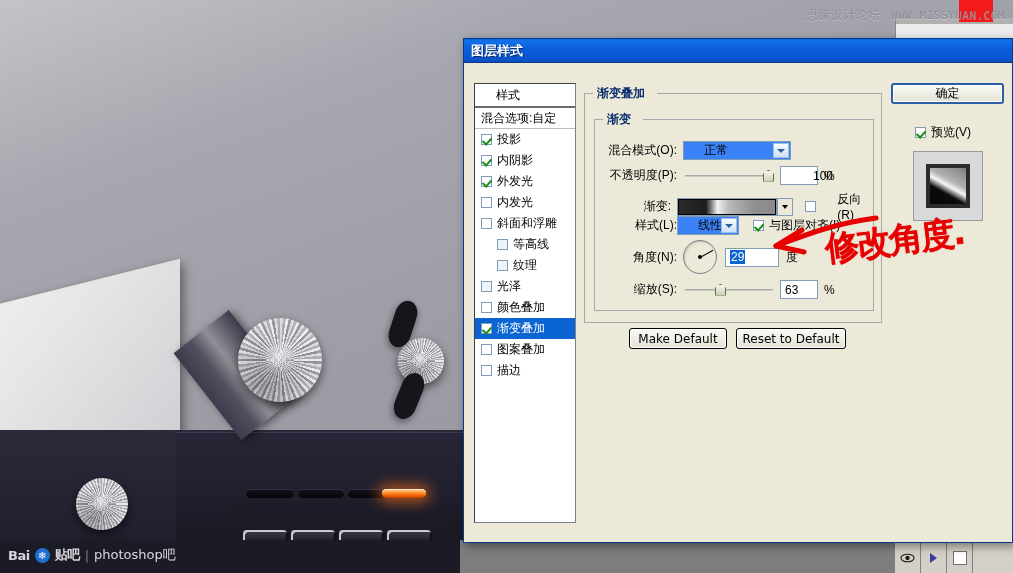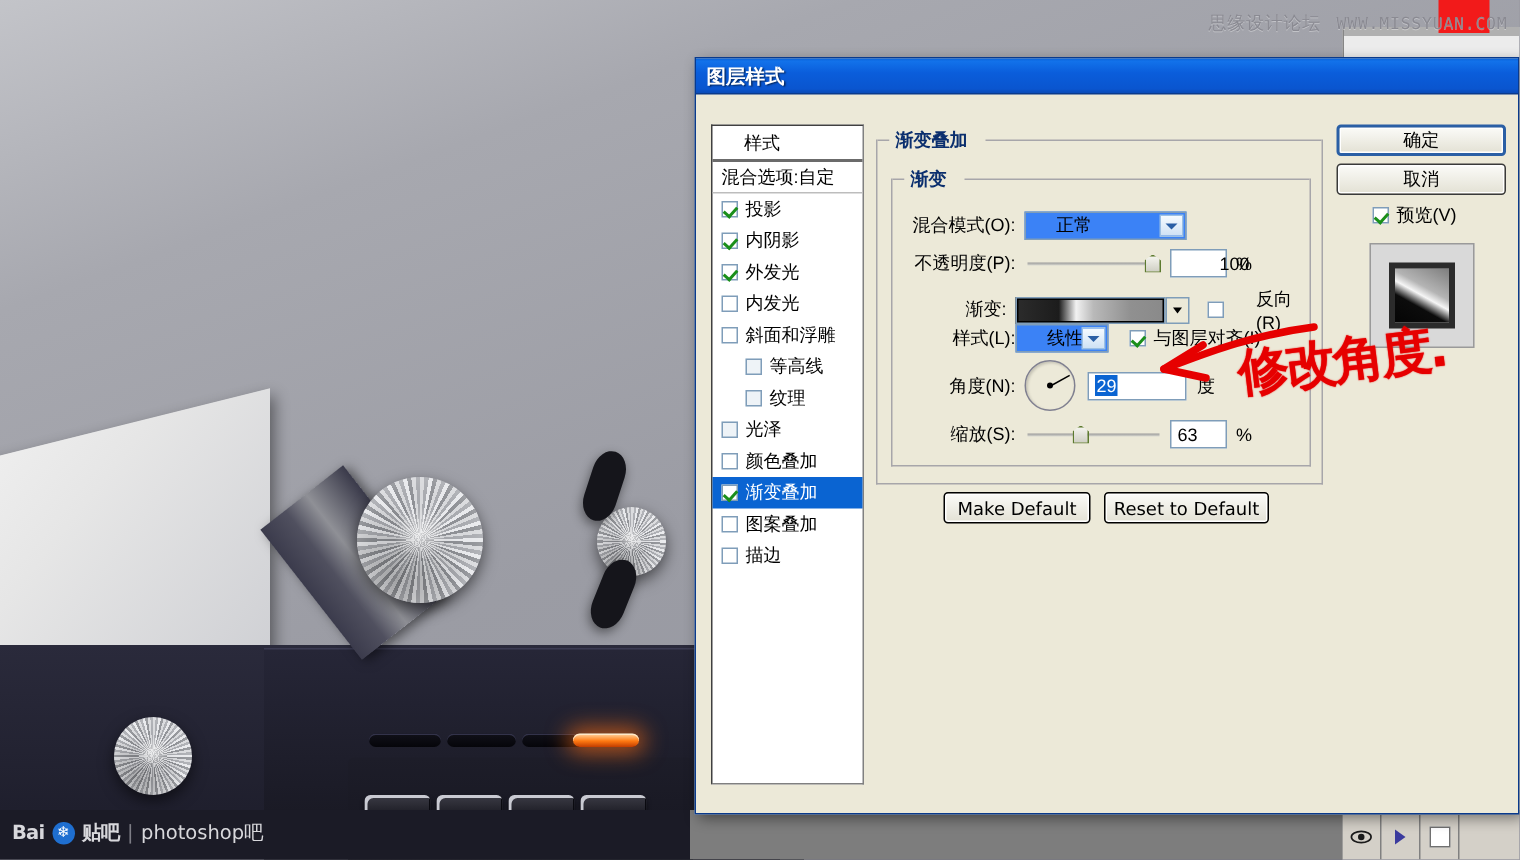--- a/index.html
+++ b/index.html
@@ -255,21 +255,21 @@
     background:linear-gradient(180deg,#fbfbf8,#e3e1d4);
     display:flex; align-items:center; justify-content:center;
     font-size:12px; color:#000; cursor:default;
     box-shadow:inset 0 0 0 1px #fff;
     font-family:"DejaVu Sans","Liberation Sans",sans-serif;
   }
 
   
   .rbtns{ position:absolute; left:427px; top:44px; width:113px; }
   .rbtn{
-    width:113px; height:21px; margin-bottom:5px;
+    width:113px; height:21px; margin-bottom:20px;
     border:1px solid #3a3a3a; border-radius:3px;
     background:linear-gradient(180deg,#fbfbf8,#e3e1d4);
     display:flex; align-items:center; justify-content:center;
     font-size:12px; color:#000;
     box-shadow:inset 0 0 0 1px #fff;
   }
   .rbtn.default{ border:2px solid #2a5fa5; }
   .prevrow{ display:flex; align-items:center; gap:5px; margin-top:2px; padding-left:24px;}
   .thumbbox{
     margin:10px auto 0; width:70px; height:70px;
@@ -478,21 +478,21 @@
           <span class="cb on" style="margin-left:14px;"></span>
           <span style="margin-left:5px;">与图层对齐(I)</span>
         </div>
 
         <div class="row" style="left:0; top:119px; width:280px; height:38px;">
           <span class="lbl" style="width:82px;">角度(N):</span>
           <span class="dial" style="margin-left:6px;">
             <span class="needle"></span>
             <span class="hub"></span>
           </span>
-          <span class="num" style="margin-left:8px; width:66px;">
+          <span class="num" style="margin-left:8px; width:54px;">
             <span class="selval">29</span>
           </span>
           <span style="margin-left:7px;">度</span>
         </div>
 
         <div class="row" style="left:0; top:161px; width:280px;">
           <span class="lbl" style="width:82px;">缩放(S):</span>
           <span class="slider" style="margin-left:8px; width:88px;">
             <span class="track"></span>
             <span class="thumb" style="left:30px;"></span>
@@ -504,21 +504,20 @@
         </div>
       </div>
     </div>
 
     <div class="btn" style="position:absolute; left:45px; top:245px; width:98px;">Make Default</div>
     <div class="btn" style="position:absolute; left:152px; top:245px; width:110px;">Reset to Default</div>
   </div>
 
   <div class="rbtns">
     <div class="rbtn default">确定</div>
-    <div class="rbtn">取消</div>
     <div class="prevrow">
       <span class="cb on"></span>
       <span>预览(V)</span>
     </div>
     <div class="thumbbox">
       <div class="thumb-inner"></div>
     </div>
   </div>
 </div>
 

